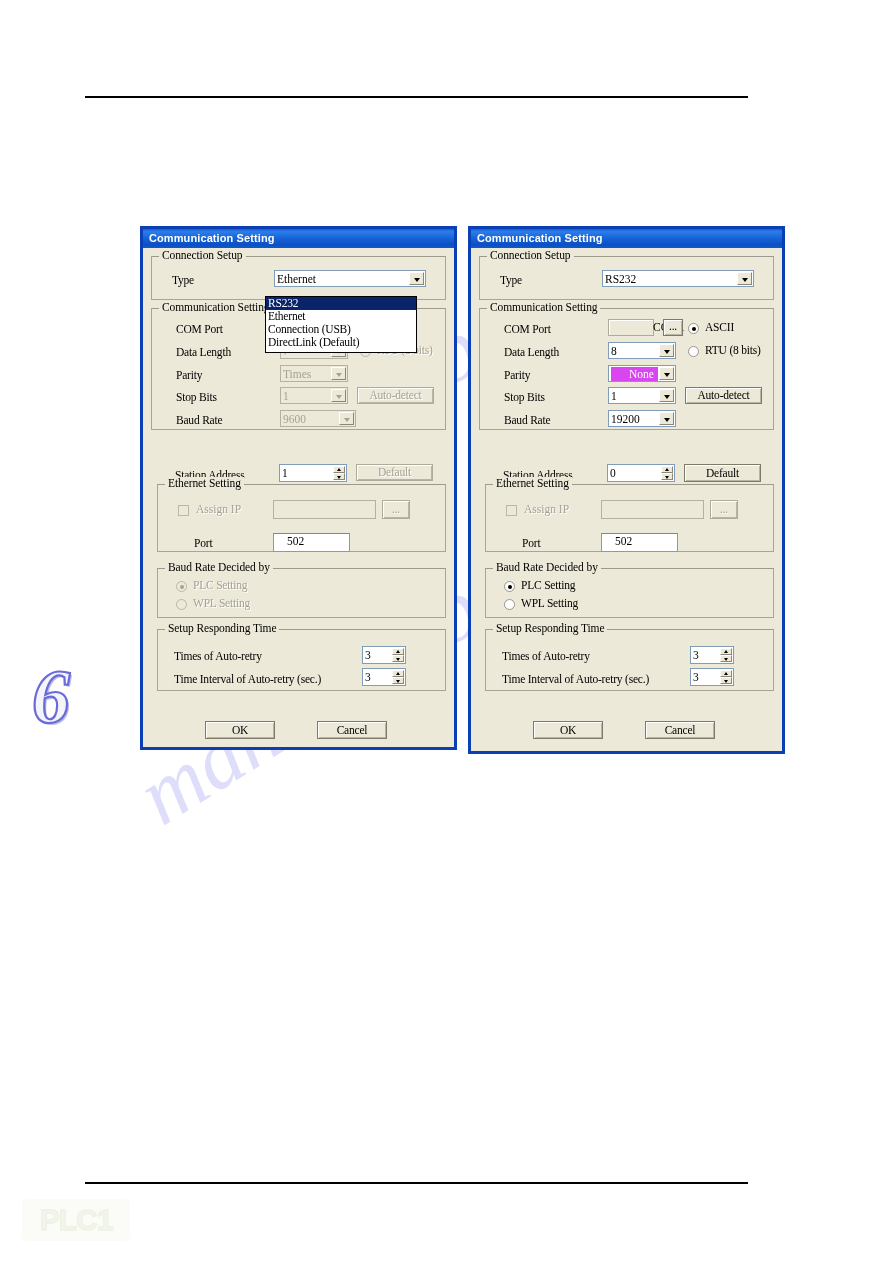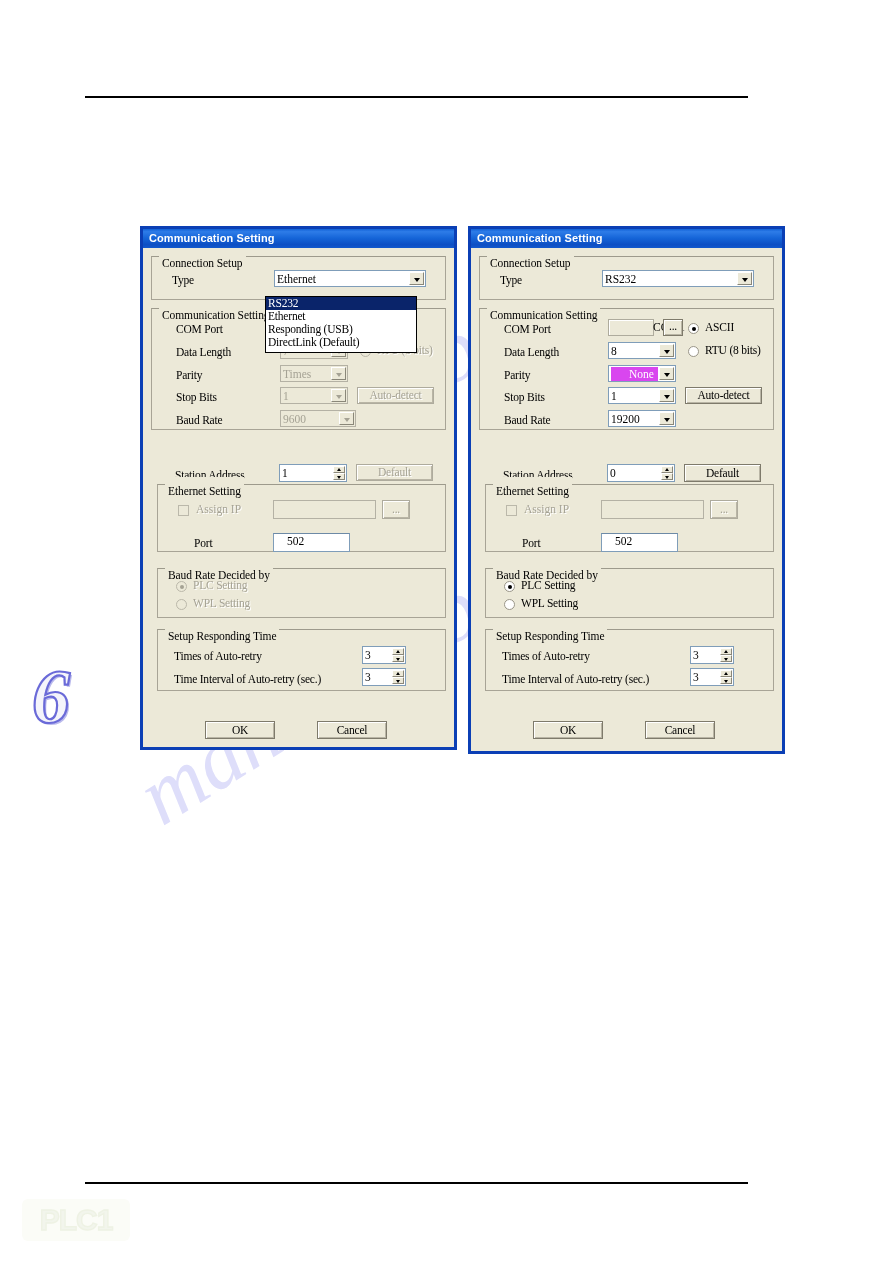--- a/index.html
+++ b/index.html
@@ -119,21 +119,21 @@
     position: absolute;
     border: 1px solid #a8a496;
     border-top-color: #9d9a8c;
     box-sizing: border-box;
   }
   .group > .group-title {
     position: absolute;
     top: -8px;
     left: 7px;
     background: #ece9d8;
-    padding: 8px 3px;
+    padding: 0 3px;
     font-size: 11.5px;
     white-space: nowrap;
     letter-spacing: -0.1px;
   }
 
   .row-label {
     position: absolute;
     font-size: 11.5px;
     white-space: nowrap;
     letter-spacing: -0.2px;
@@ -453,21 +453,21 @@
         </span>
       </div>
     </div>
 
     <div class="btn" style="left:62px; top:473px; width:70px; height:18px; line-height:16px;">OK</div>
     <div class="btn" style="left:174px; top:473px; width:70px; height:18px; line-height:16px;">Cancel</div>
 
     <div class="droplist" style="left:122px; top:48px; width:152px; height:57px;">
       <div class="dl-item sel">RS232</div>
       <div class="dl-item">Ethernet</div>
-      <div class="dl-item">Responding (USB)</div>
+      <div class="dl-item">Connection (USB)</div>
       <div class="dl-item">DirectLink (Default)</div>
     </div>
 
   </div>
 </div>
 
 <div class="dialog" id="dialog-right">
   <div class="titlebar">Communication Setting</div>
   <div class="dialog-body">
 

